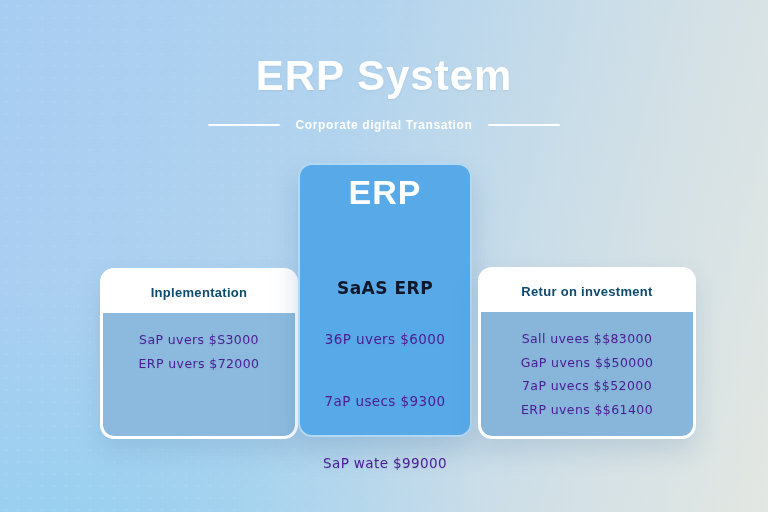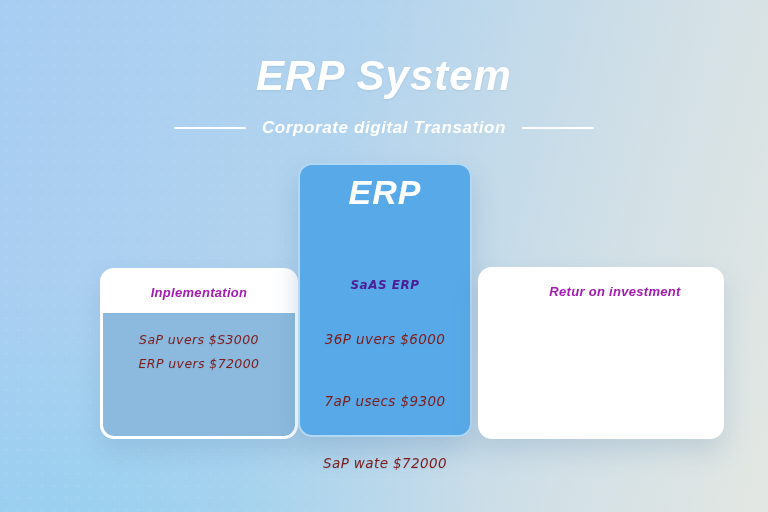--- a/index.html
+++ b/index.html
@@ -5,21 +5,20 @@
   html,body{margin:0;padding:0;}
   body{font-family:"Liberation Sans", sans-serif;}
 
   .stage{
     position:relative;
     width:768px;height:512px;
     overflow:hidden;
     background:
       radial-gradient(90% 85% at 8% 108%, rgba(130,208,240,0.50), rgba(130,208,240,0) 62%),
       linear-gradient(105deg, #a7cdf2 0%, #b1d3ee 40%, #d2e0e6 76%, #e3e7e2 100%);
-    font-style: italic;
   }
   
   .stage::after{
     content:"";
     position:absolute;inset:0;
     background-image:radial-gradient(rgba(200,225,250,0.65) 1px, transparent 1.4px);
     background-size:12px 12px;
     opacity:.35;
     pointer-events:none;
   }
@@ -34,55 +33,55 @@
     text-shadow:0 1px 2px rgba(120,160,200,0.25);
   }
   .subtitle-row{
     margin-top:18px;
     display:flex;align-items:center;justify-content:center;gap:16px;
   }
   .subtitle-row .rule{
     display:inline-block;width:72px;height:2px;background:#ffffff;border-radius:2px;opacity:.95;
   }
   .subtitle-row .subtitle{
-    font-size:17px;letter-spacing:0.6px;color:#ffffff;font-weight:600;
+    font-size:12px;letter-spacing:0.6px;color:#ffffff;font-weight:600;
   }
 
   .card{position:absolute;border-radius:14px;z-index:2;}
 
   
   .card.side{
     background:#ffffff;
     border:3px solid #ffffff;
     box-shadow:0 12px 24px rgba(90,130,175,0.22);
     overflow:hidden;
     display:flex;flex-direction:column;
   }
   .card.side .card-header{
     height:42px;flex:0 0 42px;
     display:flex;align-items:center;justify-content:center;
     background:#ffffff;
-    color:#a21caf;
+    color:#0c4a6e;
     font-size:13px;font-weight:700;letter-spacing:0.3px;
   }
   .card.side .card-body{
     flex:1;
     border-radius:0 0 11px 11px;
     padding-top:15px;
     display:flex;flex-direction:column;align-items:center;
   }
   .card-left{left:100px;top:268px;width:192px;height:165px;}
   .card-left .card-body{background:#8cbade;}
-  .card-right{left:478px;top:267px;width:212px;height:166px;padding-left:28px;}
+  .card-right{left:478px;top:267px;width:212px;height:166px;}
   .card-right .card-body{background:#87b6da;}
 
   .row{
     font-family:"DejaVu Sans", sans-serif;
     font-size:12.5px;line-height:23.5px;
-    color:#7f1d1d;letter-spacing:0.4px;
+    color:#4c1d95;letter-spacing:0.4px;
     white-space:nowrap;
     text-shadow:0 1px 1px rgba(110,150,190,0.25);
   }
 
   
   .card-center{
     left:298px;top:163px;width:174px;height:274px;
     background:#58a9e7;
     border:2px solid rgba(255,255,255,0.55);
     box-shadow:0 14px 26px rgba(80,125,170,0.28);
@@ -91,22 +90,22 @@
   .erp-title{
     position:absolute;left:0;top:8px;width:100%;
     text-align:center;
     font-size:34px;font-weight:700;letter-spacing:1px;
     color:#ffffff;
   }
   .erp-subtitle{
     position:absolute;left:0;top:113px;width:100%;
     text-align:center;
     font-family:"DejaVu Sans", sans-serif;
-    font-size:12px;font-weight:600;letter-spacing:0.5px;
-    color:#4c1d95;
+    font-size:17px;font-weight:600;letter-spacing:0.5px;
+    color:#0f172a;
   }
   .card-center .center-rows{
     position:absolute;left:0;top:162px;width:100%;
     display:flex;flex-direction:column;align-items:center;gap:38px;
   }
   .card-center .row{font-size:13.5px;line-height:24px;}
 </style>
 </head>
 <body>
 
@@ -128,21 +127,27 @@
       <div class="row">ERP uvers $72000</div>
     </div>
   </div>
 
   <div class="card card-center">
     <div class="erp-title">ERP</div>
     <div class="erp-subtitle">SaAS ERP</div>
     <div class="center-rows">
       <div class="row">36P uvers $6000</div>
       <div class="row">7aP usecs $9300</div>
-      <div class="row">SaP wate $72000</div>
+      <div class="row">SaP wate $99000</div>
     </div>
   </div>
 
   <div class="card side card-right">
     <div class="card-header">Retur on investment</div>
+    <div class="card-body">
+      <div class="row">Sall uvees $$83000</div>
+      <div class="row">GaP uvens $$50000</div>
+      <div class="row">7aP uvecs $$52000</div>
+      <div class="row">ERP uvens $$61400</div>
+    </div>
   </div>
 
 </div>
 
 </body></html>

